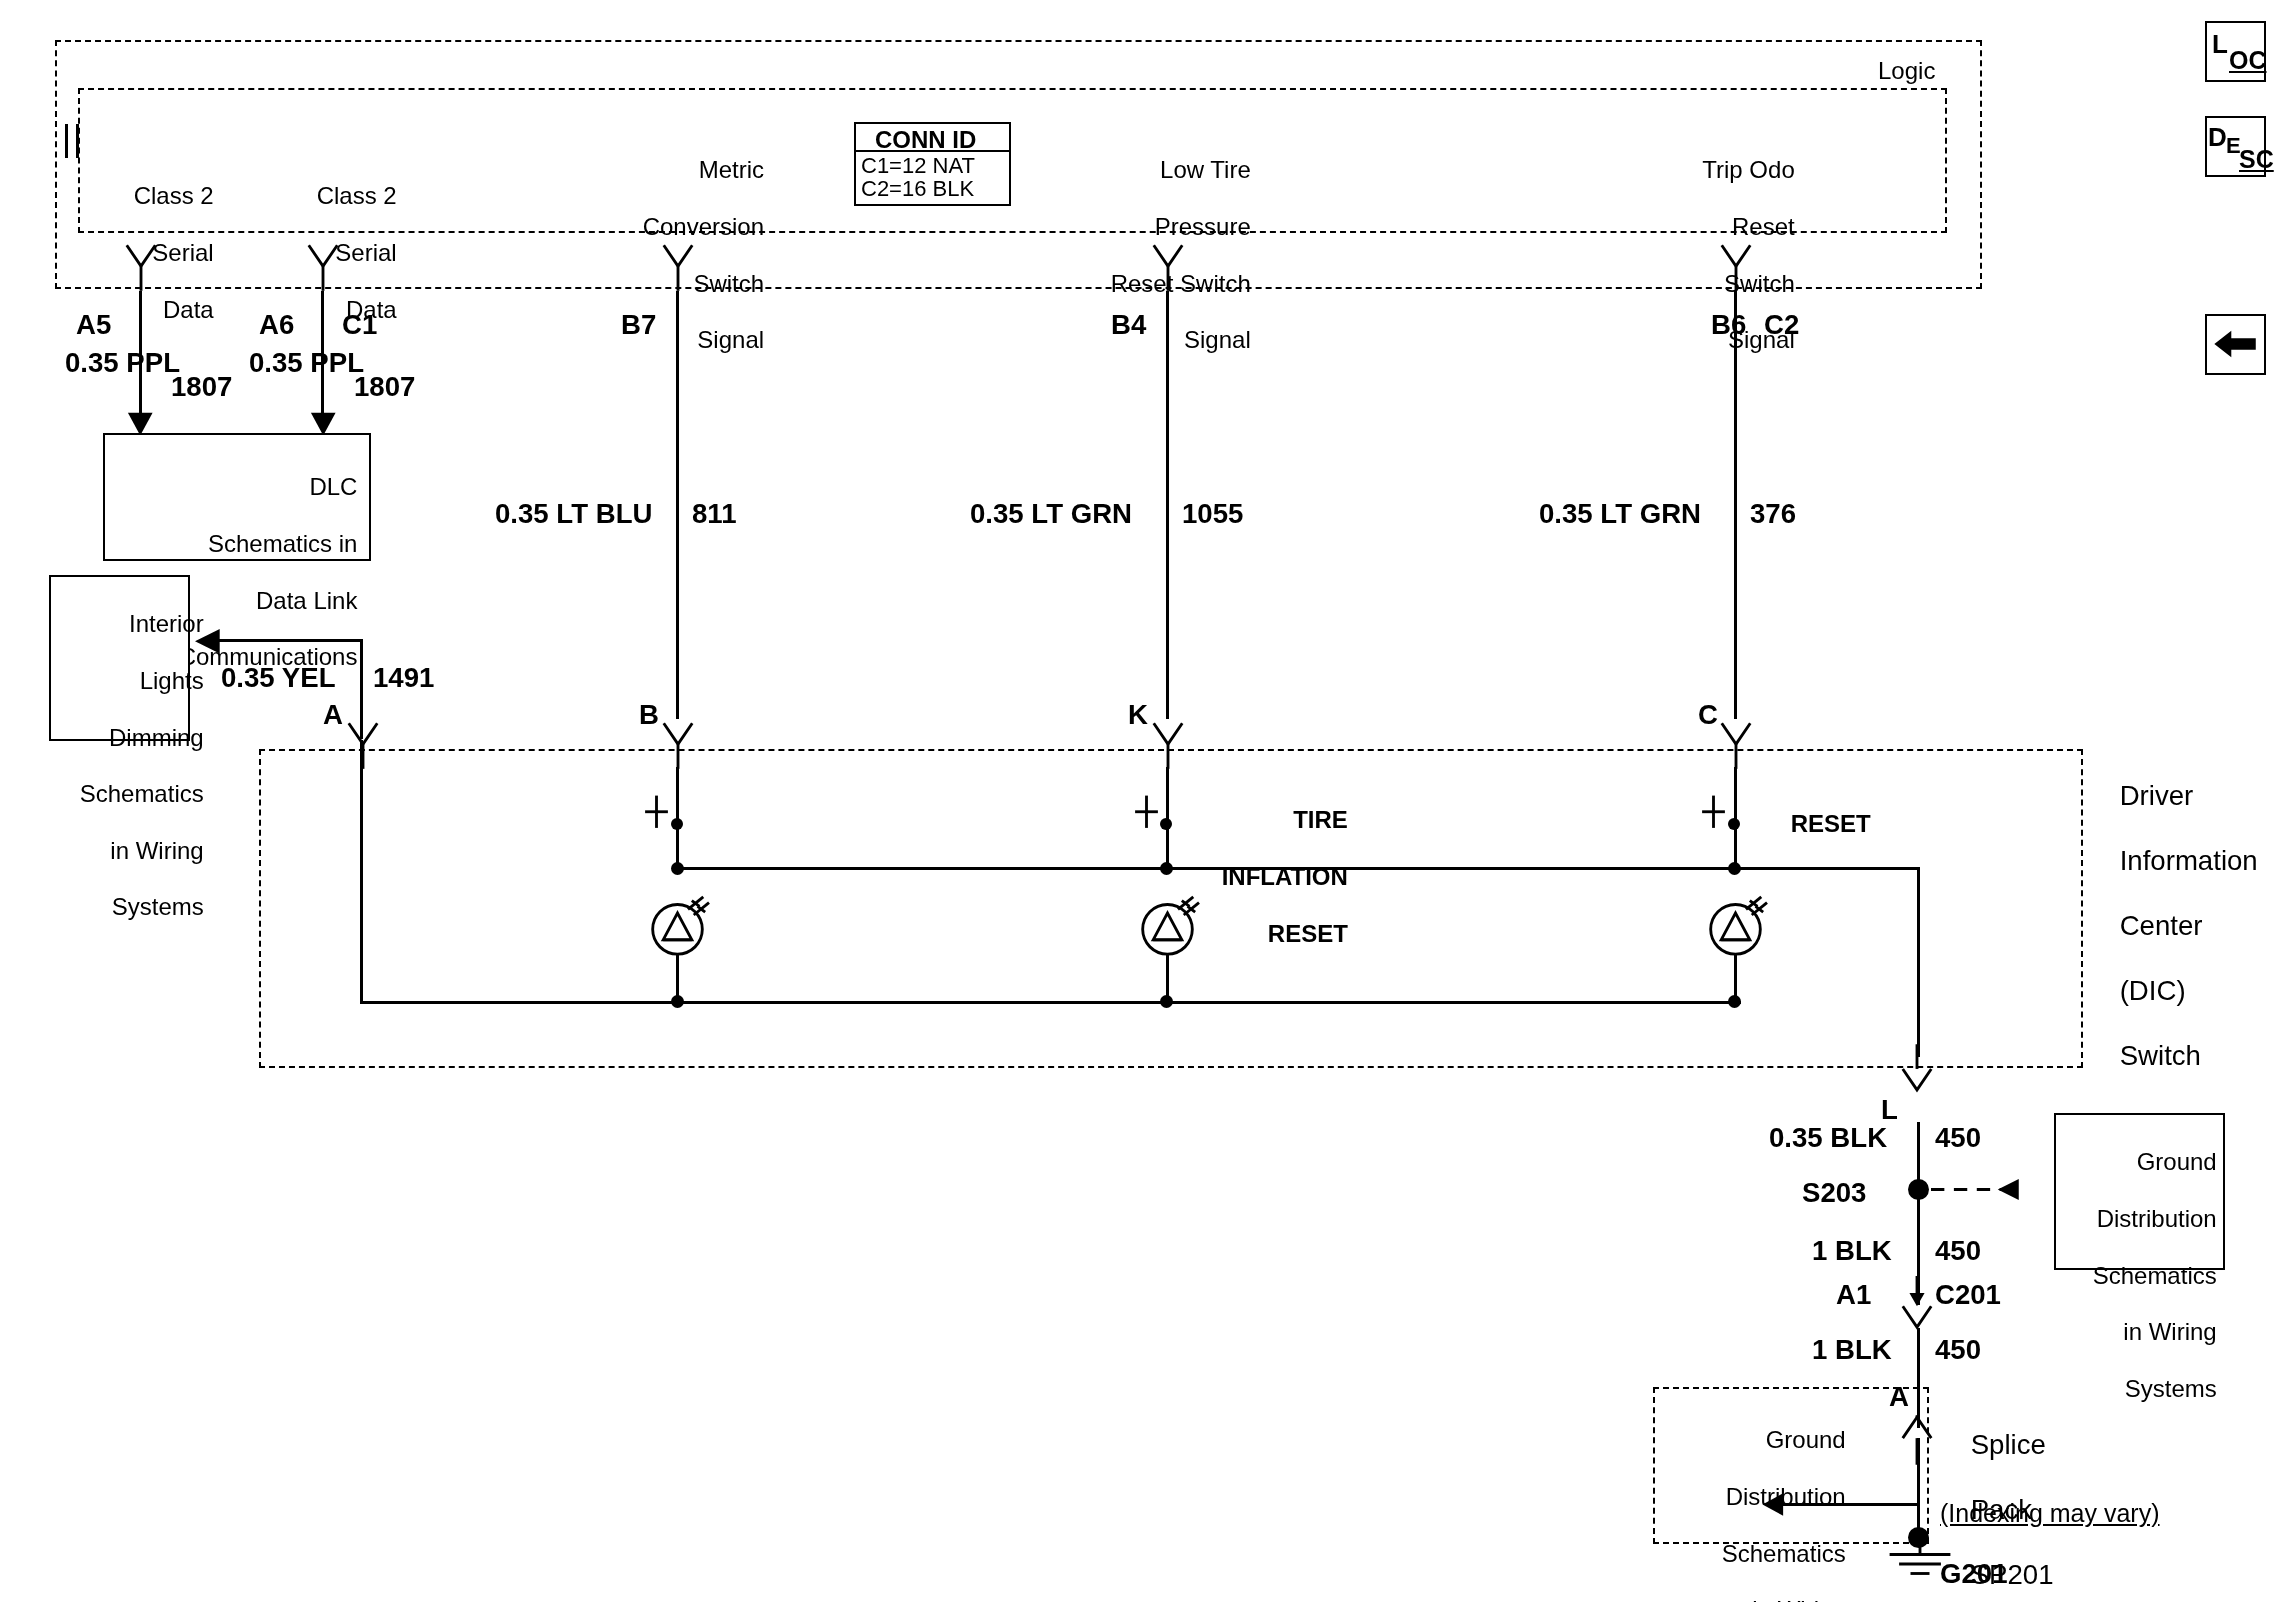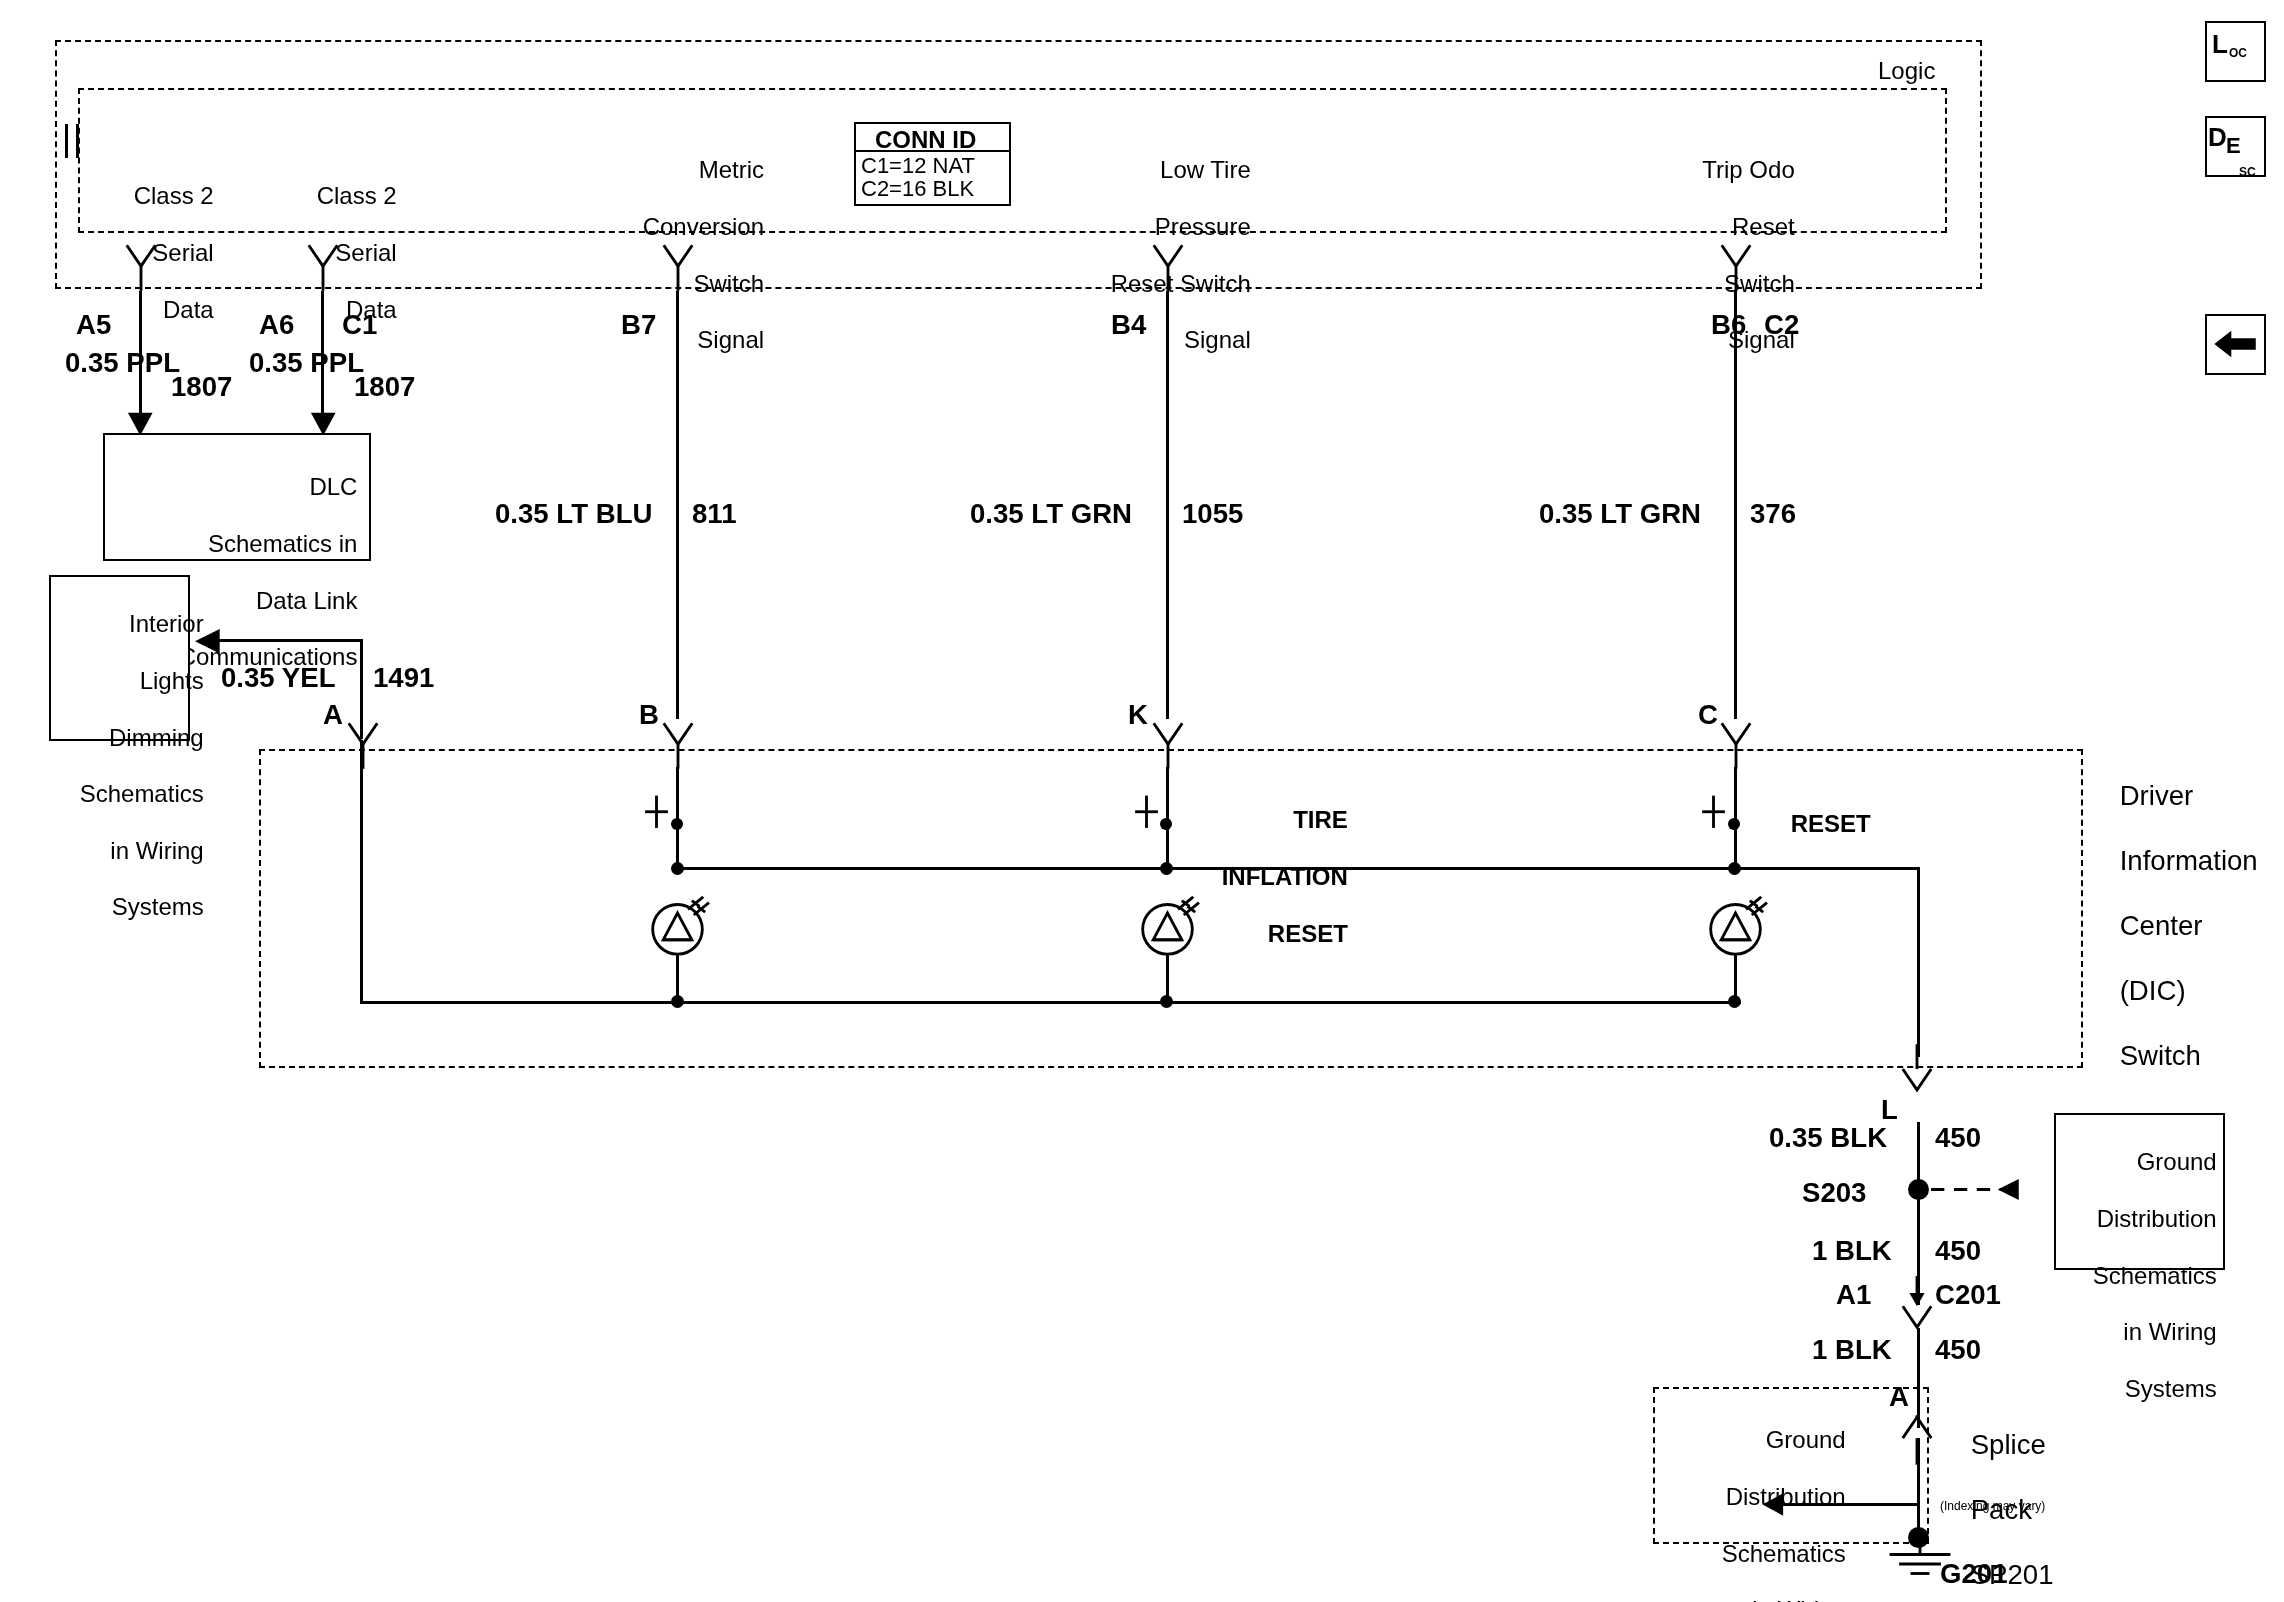--- a/index.html
+++ b/index.html
@@ -18,21 +18,21 @@
     background: #ffffff;
     overflow: hidden;
   }
   .txt {
     position: absolute;
     font-family: "Liberation Sans", sans-serif;
     color: #000;
     white-space: pre;
     line-height: 1.18;
   }
-  .t15 { font-size: 12px; }
+  .t15 { font-size: 25px; text-decoration: underline; }
   .t16 { font-size: 22px; }
   .t17 { font-size: 24px; text-align: right; }
   .t18 { font-size: 26px; }
   .t20 { font-size: 27.6px; }
   .b { font-weight: bold; }
 
   
   .hline { position: absolute; background: #000; height: 2.9px; }
   .vline { position: absolute; background: #000; width: 2.9px; }
 
@@ -380,21 +380,21 @@
 
   <div class="solidbox" style="left:2205px; top:21px; width:61px; height:61px;">
   </div>
   <div class="txt t18 b" style="left:2212px; top:28.5px;">L</div>
   <div class="txt t15 b" style="left:2229px; top:46px;">OC</div>
 
   <div class="solidbox" style="left:2205px; top:116px; width:61px; height:61px;">
   </div>
   <div class="txt t18 b" style="left:2208px; top:122px;">D</div>
   <div class="txt t16 b" style="left:2226px; top:133px;">E</div>
-  <div class="txt t15 b" style="left:2239px; top:145px;margin-top:20px;">SC</div>
+  <div class="txt t15 b" style="left:2239px; top:145px;">SC</div>
 
   <div class="solidbox" style="left:2205px; top:314px; width:61px; height:61px;">
   </div>
   <svg style="left:2214px; top:328px;" width="44" height="32" viewBox="0 0 46 34">
     <polygon points="0,17 18,3 18,11 44,11 44,23 18,23 18,31" fill="#000"></polygon>
   </svg>
 
 </div>
 
 

